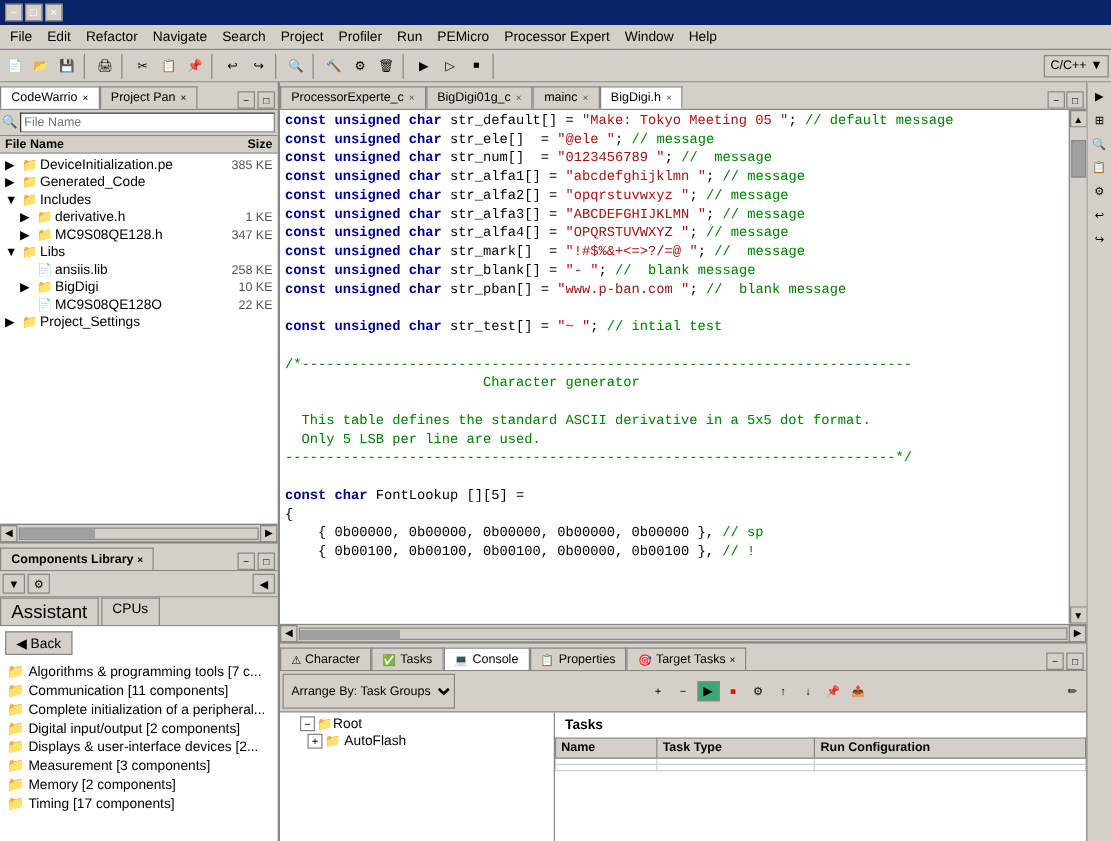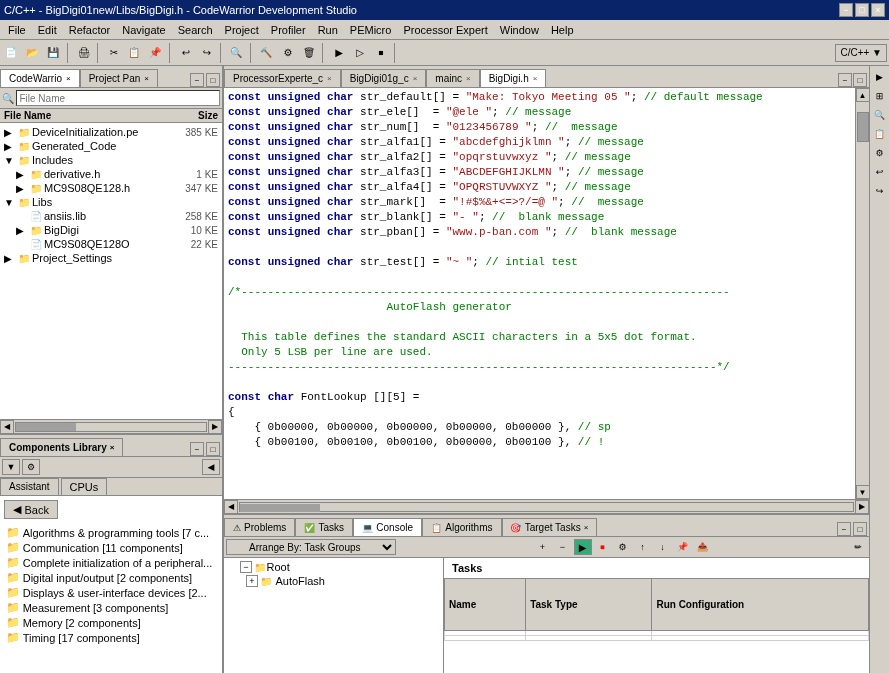--- a/index.html
+++ b/index.html
@@ -83,25 +83,25 @@
     .bottom-tab { padding: 2px 8px; font-size: 10px; background: #d4d0c8; border: 1px solid #888; border-bottom: none; cursor: pointer; height: 18px; display: flex; align-items: center; }
     .bottom-tab.active { background: #fff; }
     .bottom-tab-icon { font-size: 9px; margin-right: 3px; }
 
     #bottom-content { flex: 1; display: flex; overflow: hidden; }
     #tasks-left { width: 220px; border-right: 1px solid #888; overflow: auto; padding: 2px; background: #fff; }
     #tasks-right { flex: 1; overflow: auto; background: #fff; }
 
     #bottom-toolbar { background: #d4d0c8; border-bottom: 1px solid #888; padding: 2px; display: flex; align-items: center; gap: 2px; justify-content: flex-end; }
     .btm-btn { width: 18px; height: 16px; background: #d4d0c8; border: 1px solid transparent; font-size: 9px; cursor: pointer; display: flex; align-items: center; justify-content: center; }
-    .arrange-dropdown { height: 16px; font-size: 10px; background: #d4d0c8; border: 1px solid #888; padding: 0 18px; }
+    .arrange-dropdown { height: 28px; font-size: 10px; background: #d4d0c8; border: 1px solid #888; padding: 0 2px; }
     #tasks-title { padding: 4px 8px; font-size: 11px; font-weight: bold; }
 
     .tasks-table { width: 100%; border-collapse: collapse; }
-    .tasks-table th { background: #d4d0c8; border: 1px solid #888; padding: 20px 4px; font-size: 10px; text-align: left; }
+    .tasks-table th { background: #d4d0c8; border: 1px solid #888; padding: 2px 4px; font-size: 10px; text-align: left; }
     .tasks-table td { border: 1px solid #d0d0d0; padding: 2px 4px; font-size: 11px; }
 
     .tree-row { display: flex; align-items: center; padding: 1px 2px; }
     .tree-expand { width: 12px; height: 12px; border: 1px solid #888; display: flex; align-items: center; justify-content: center; font-size: 9px; cursor: pointer; margin-right: 2px; background: #fff; }
 
     
     #right-sidebar { width: 20px; background: #d4d0c8; border-left: 1px solid #888; display: flex; flex-direction: column; align-items: center; padding: 2px 0; gap: 1px; }
     .rsb-btn { width: 18px; height: 18px; background: #d4d0c8; border: 1px solid transparent; display: flex; align-items: center; justify-content: center; font-size: 9px; cursor: pointer; }
 
     
@@ -117,21 +117,20 @@
     .hscroll-thumb { width: 60px; height: 8px; background: #a0a0a0; position: absolute; left: 0; top: 0; cursor: pointer; }
 
     .kw-blue { color: #00008b; font-weight: bold; }
     .kw-comment { color: #008000; }
     .kw-string { color: #a31515; }
   </style>
 </head>
 <body>
 
 <div id="title-bar">
-  <span>C/C++ - BigDigi01new/Libs/BigDigi.h - CodeWarrior Development Studio</span>
   <div id="title-bar-buttons">
     <div class="title-btn">−</div>
     <div class="title-btn">□</div>
     <div class="title-btn">×</div>
   </div>
 </div>
 
 <div id="menu-bar">
   <div class="menu-item">File</div>
   <div class="menu-item">Edit</div>
@@ -286,21 +285,21 @@
       </div>
       <div id="components-toolbar">
         <div class="comp-btn">▼</div>
         <div class="comp-btn">⚙</div>
         <div style="margin-left:auto; display:flex; gap:1px;">
           <div class="comp-btn">◀</div>
         </div>
       </div>
 
       <div style="display:flex; background:#d4d0c8; border-bottom:1px solid #888;">
-        <div style="padding:2px 8px; font-size:10px; background:#d4d0c8; border:1px solid #888; border-bottom:none; cursor:pointer;">
+        <div style="padding:2px 8px; font-size:15px; background:#d4d0c8; border:1px solid #888; border-bottom:none; cursor:pointer;">
           <span>Assistant</span>
         </div>
         <div style="padding:2px 8px; font-size:11px; background:#d4d0c8; border:1px solid #888; border-bottom:none; cursor:pointer; margin-left:2px;">
           <span>CPUs</span>
         </div>
       </div>
       <div id="assistant-area">
         <div id="back-btn">
           <span>◀</span>
           <span>Back</span>
@@ -376,23 +375,23 @@
 <span class="kw-blue">const</span> <span class="kw-blue">unsigned</span> <span class="kw-blue">char</span> str_alfa2[] = <span class="kw-string">"opqrstuvwxyz "</span>; <span class="kw-comment">// message</span>
 <span class="kw-blue">const</span> <span class="kw-blue">unsigned</span> <span class="kw-blue">char</span> str_alfa3[] = <span class="kw-string">"ABCDEFGHIJKLMN "</span>; <span class="kw-comment">// message</span>
 <span class="kw-blue">const</span> <span class="kw-blue">unsigned</span> <span class="kw-blue">char</span> str_alfa4[] = <span class="kw-string">"OPQRSTUVWXYZ "</span>; <span class="kw-comment">// message</span>
 <span class="kw-blue">const</span> <span class="kw-blue">unsigned</span> <span class="kw-blue">char</span> str_mark[]  = <span class="kw-string">"!#$%&amp;+&lt;=&gt;?/=@ "</span>; <span class="kw-comment">//  message</span>
 <span class="kw-blue">const</span> <span class="kw-blue">unsigned</span> <span class="kw-blue">char</span> str_blank[] = <span class="kw-string">"- "</span>; <span class="kw-comment">//  blank message</span>
 <span class="kw-blue">const</span> <span class="kw-blue">unsigned</span> <span class="kw-blue">char</span> str_pban[] = <span class="kw-string">"www.p-ban.com "</span>; <span class="kw-comment">//  blank message</span>
 
 <span class="kw-blue">const</span> <span class="kw-blue">unsigned</span> <span class="kw-blue">char</span> str_test[] = <span class="kw-string">"~ "</span>; <span class="kw-comment">// intial test</span>
 
 <span class="kw-comment">/*--------------------------------------------------------------------------</span>
-<span class="kw-comment">                        AutoFlash generator</span>
-
-<span class="kw-comment">  This table defines the standard ASCII characters in a 5x5 dot format.</span>
+<span class="kw-comment">                        Character generator</span>
+
+<span class="kw-comment">  This table defines the standard ASCII derivative in a 5x5 dot format.</span>
 <span class="kw-comment">  Only 5 LSB per line are used.</span>
 <span class="kw-comment">--------------------------------------------------------------------------*/</span>
 
 <span class="kw-blue">const</span> <span class="kw-blue">char</span> FontLookup [][5] =
 {
     { 0b00000, 0b00000, 0b00000, 0b00000, 0b00000 }, <span class="kw-comment">// sp</span>
     { 0b00100, 0b00100, 0b00100, 0b00000, 0b00100 }, <span class="kw-comment">// !</span>
 </div>
 
         <div id="code-scrollbar">
@@ -411,33 +410,33 @@
         </div>
         <div class="hscroll-btn">▶</div>
       </div>
     </div>
 
     <div id="bottom-panel">
 
       <div id="bottom-tabs">
         <div class="bottom-tab">
           <span class="bottom-tab-icon">⚠</span>
-          <span>Problems</span>
+          <span>Character</span>
         </div>
         <div class="bottom-tab">
           <span class="bottom-tab-icon">✅</span>
           <span>Tasks</span>
         </div>
         <div class="bottom-tab active">
           <span class="bottom-tab-icon">💻</span>
           <span>Console</span>
         </div>
         <div class="bottom-tab">
           <span class="bottom-tab-icon">📋</span>
-          <span>Algorithms</span>
+          <span>Properties</span>
         </div>
         <div class="bottom-tab">
           <span class="bottom-tab-icon">🎯</span>
           <span>Target Tasks</span>
           <span style="font-size:8px; margin-left:3px;">×</span>
         </div>
         <div style="display:flex; align-items:center; margin-left:auto; gap:2px; padding-right:2px;">
           <div class="panel-min-btn">−</div>
           <div class="panel-min-btn">□</div>
         </div>

